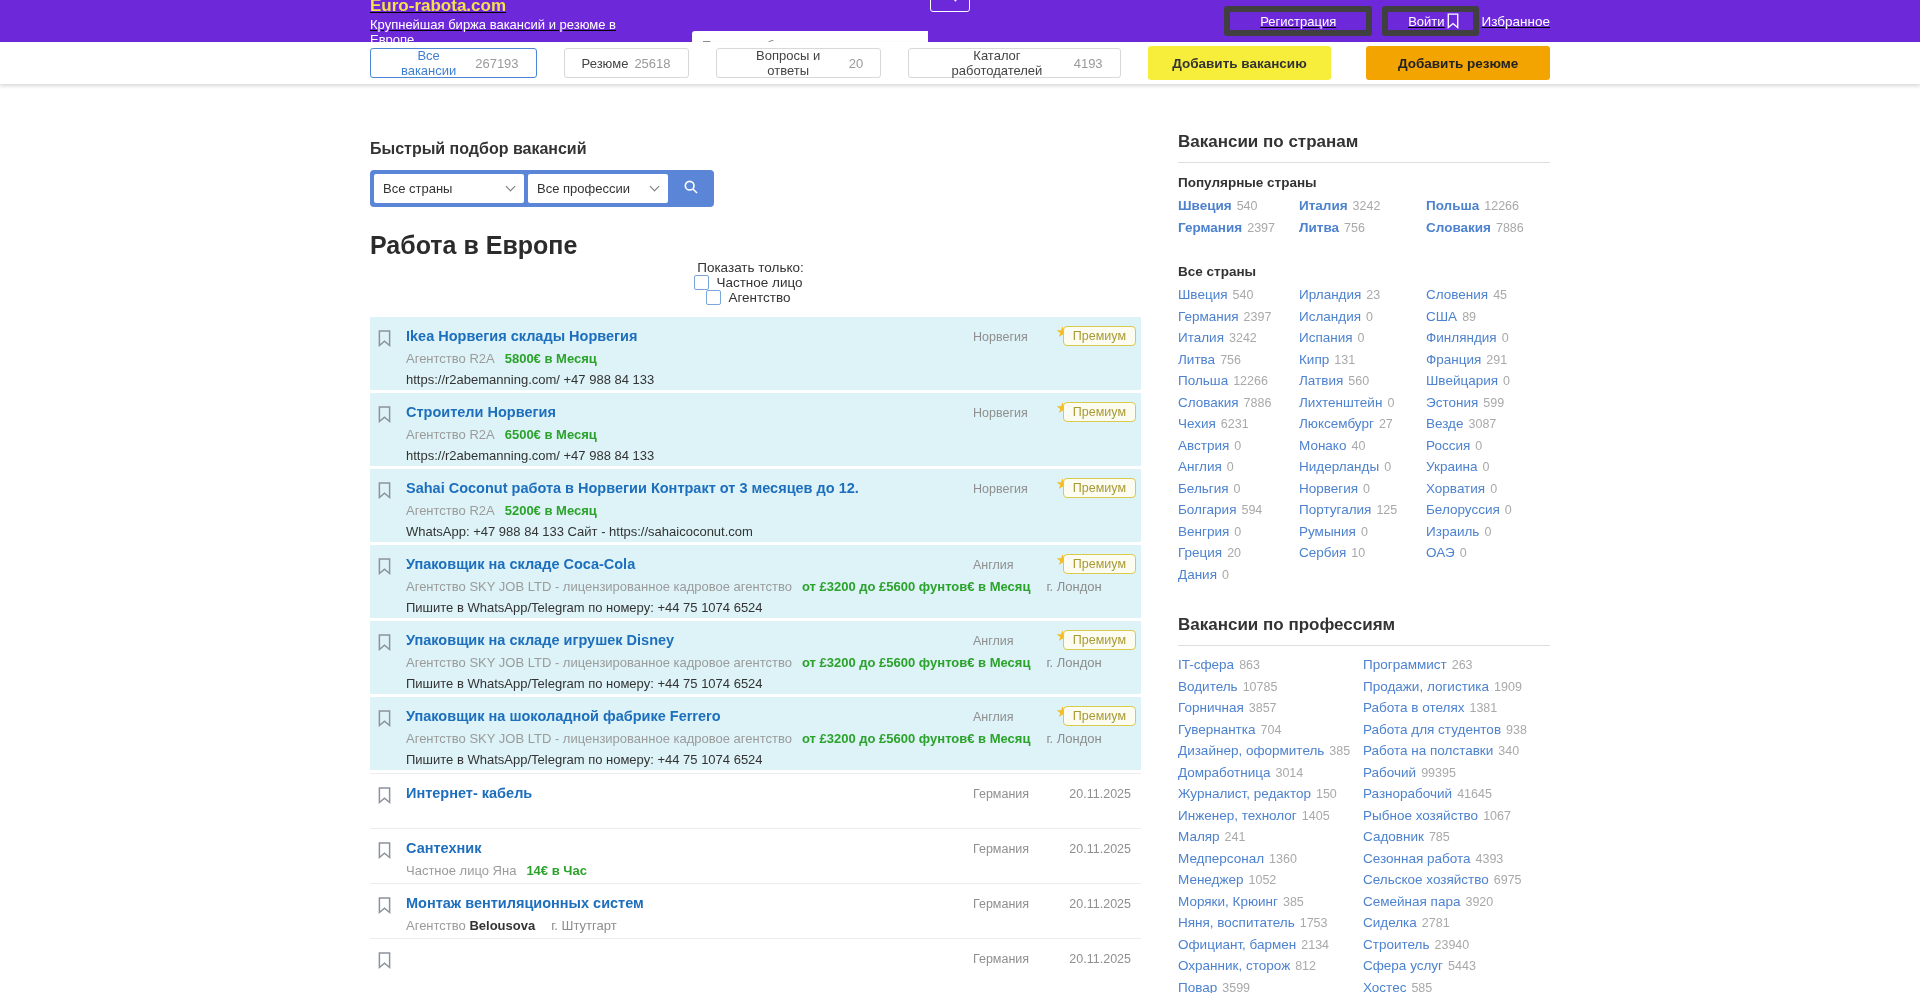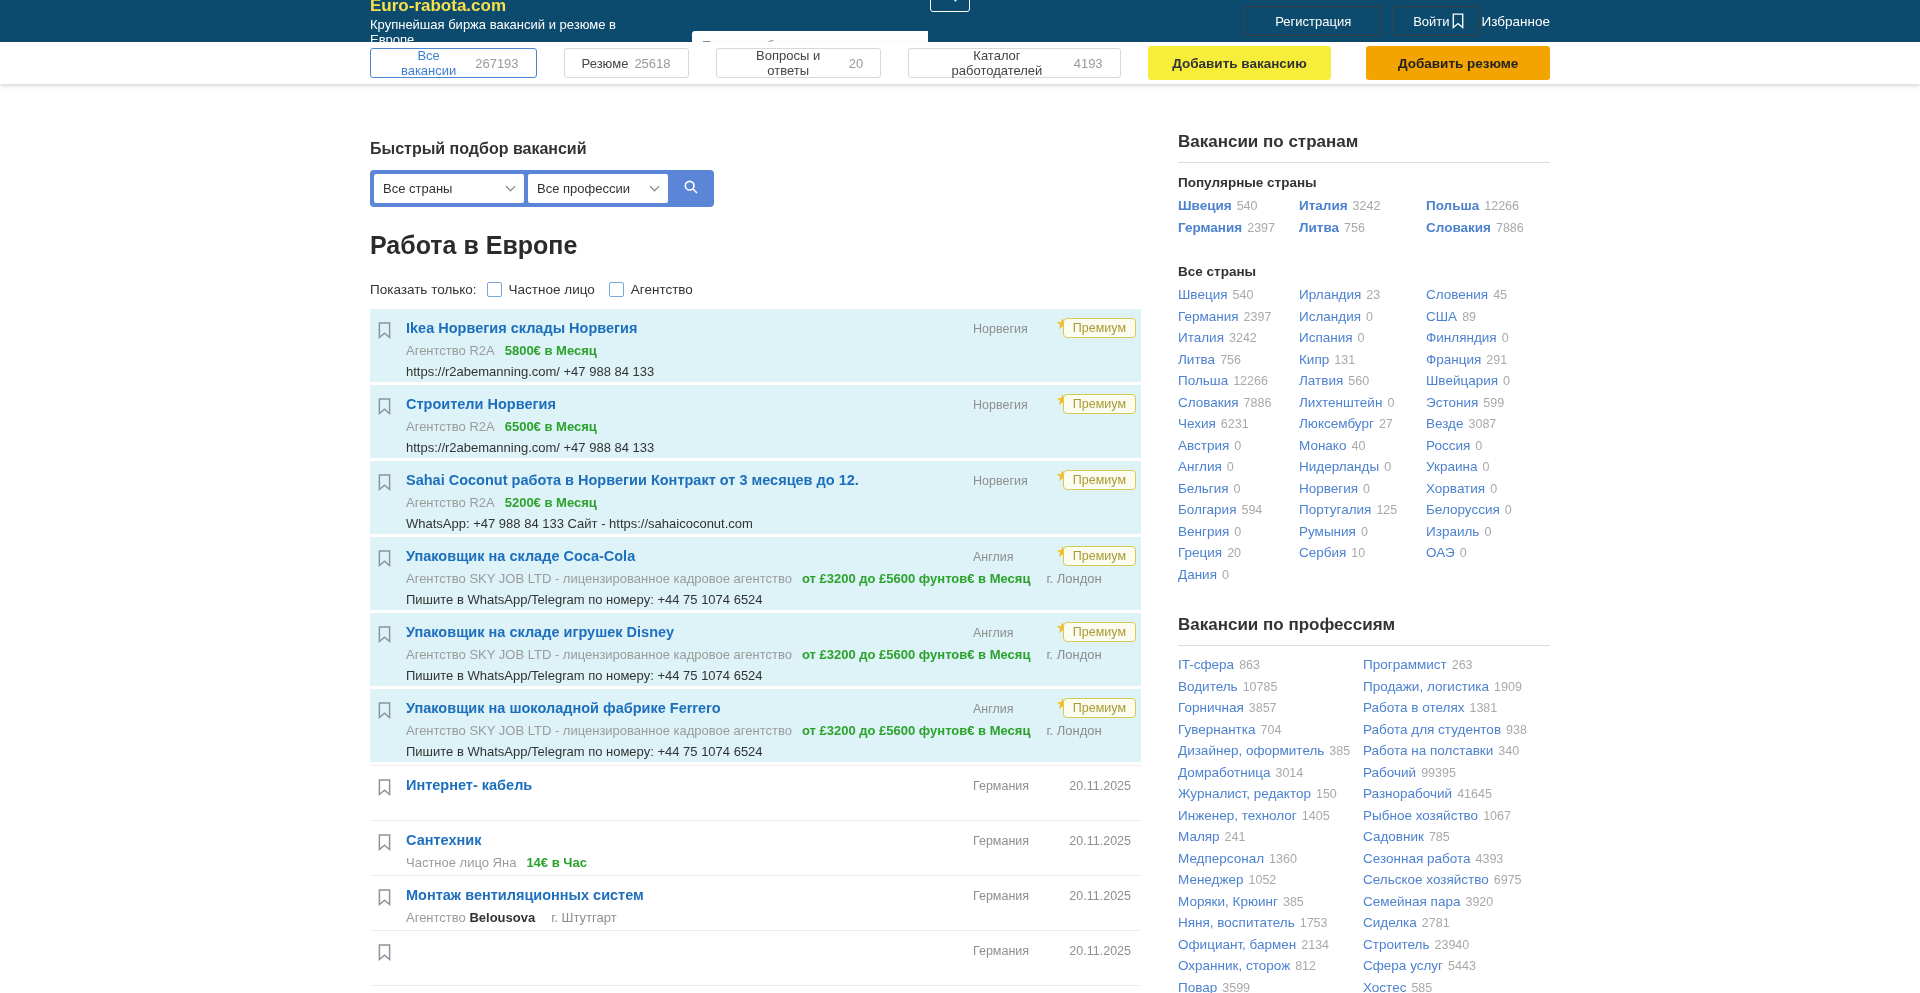--- a/index.html
+++ b/index.html
@@ -2,35 +2,35 @@
 <html><head>
 <meta charset="utf-8">
 <style>
   * { box-sizing: border-box; margin: 0; padding: 0; }
   html,body { width:1920px; height:993px; overflow:hidden; background:#fff;
               font-family:"Liberation Sans", sans-serif; }
   a { text-decoration:none; }
   .container { width:1180px; margin:0 auto; }
 
   
-  .header { height:42px; background:#0c4a6e; }
+  .header { height:42px; background:#6d28d9;text-decoration:underline; }
   .header-inner { display:flex; align-items:center; height:42px; }
   .logo-block { width:258px; padding-top:2px; }
   .logo { color:#f8e04b; font-size:17px; font-weight:700; line-height:18px; }
   .tagline { color:#fff; font-size:13px; margin-top:2px; }
   .search-group { display:flex; margin-left:64px; }
   .search-input { width:236px; height:29px; border:0; border-radius:3px 0 0 3px;
                   padding:0 10px; font-size:13px; color:#333; outline:none;
                   font-family:"Liberation Sans", sans-serif;margin-top:48px; }
   .search-input::placeholder { color:#8d8d8d; }
   .search-btn { width:40px; height:29px; margin-left:2px; background:transparent;
                 border:1px solid #fff; border-radius:3px; display:flex;
                 align-items:center; justify-content:center; cursor:pointer; }
   .right-group { margin-left:auto; display:flex; align-items:center; }
-  .hdr-btn { height:30px; border:1px solid #404040; border-radius:3px; background:transparent;
+  .hdr-btn { height:30px; border:6px solid #404040; border-radius:3px; background:transparent;
              color:#fff; font-size:13px; cursor:pointer; display:flex; align-items:center;
              font-family:"Liberation Sans", sans-serif; }
   .btn-register { padding:0 30px; }
   .btn-login { padding:0 14px 0 20px; margin-left:10px; gap:2px; }
   .favorites { color:#fff; font-size:13.5px; margin-left:3px; cursor:pointer; }
 
   
   .nav { height:42px; background:#fff; box-shadow:0 2px 4px rgba(0,0,0,0.16);
          position:relative; z-index:3; }
   .nav-inner { display:flex; align-items:center; height:42px; gap:27px; }
@@ -59,21 +59,21 @@
                        width:100%; height:100%; padding:0 24px 0 9px; font-size:13px; color:#333;
                        font-family:"Liberation Sans", sans-serif; cursor:pointer; }
   .chev { position:absolute; right:10px; top:9px; width:7px; height:7px;
           border-right:1.5px solid #777; border-bottom:1.5px solid #777;
           transform:rotate(45deg); pointer-events:none; }
   .widget-search-btn { width:38px; background:transparent; border:0; display:flex;
                        align-items:center; justify-content:center; cursor:pointer; }
 
   .page-title { font-size:25px; font-weight:700; color:#2b2b2b; margin-top:24px; }
 
-  .show-only { margin-top:22px; display:flex; align-items:center; font-size:13.5px; color:#333; }
+  .show-only { display:flex; align-items:center; font-size:13.5px; color:#333;flex-direction:column; }
   .show-only-label { margin-right:10px; }
   .cb-label { display:flex; align-items:center; gap:7px; margin-right:14px; cursor:pointer; }
   .cb { appearance:none; -webkit-appearance:none; width:15px; height:15px;
         border:1px solid #7aa7d9; border-radius:2px; background:#fff; cursor:pointer; }
 
   .job-list { margin-top:12px; }
   .job-row { position:relative; padding:10px 0 15px 8px; }
   .job-row.premium { background:#ddf3f7; height:73px; margin-bottom:3px; }
   .job-row.regular { height:55px; border-top:1px solid #ededed; }
   .bookmark { position:absolute; left:8px; top:13px; cursor:pointer; line-height:0; }

